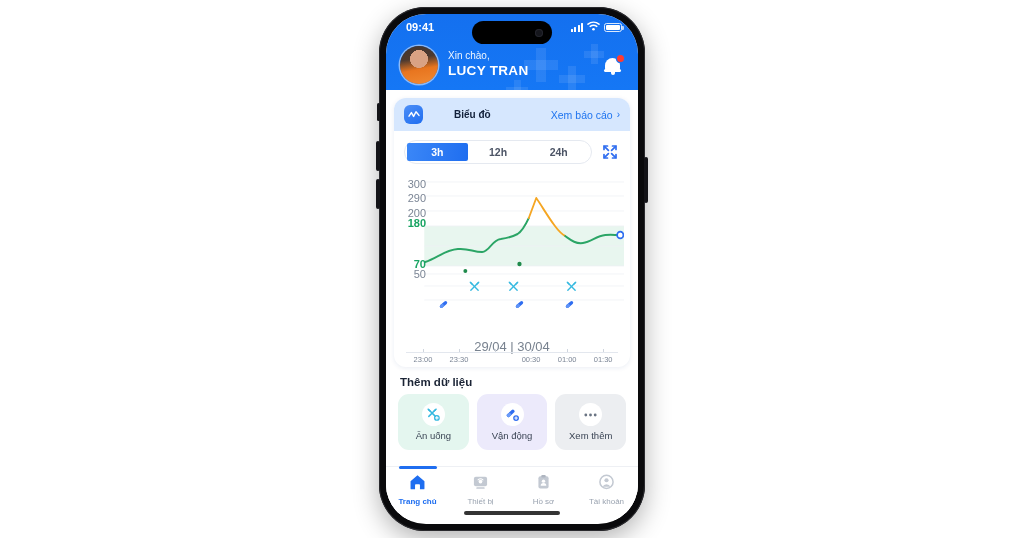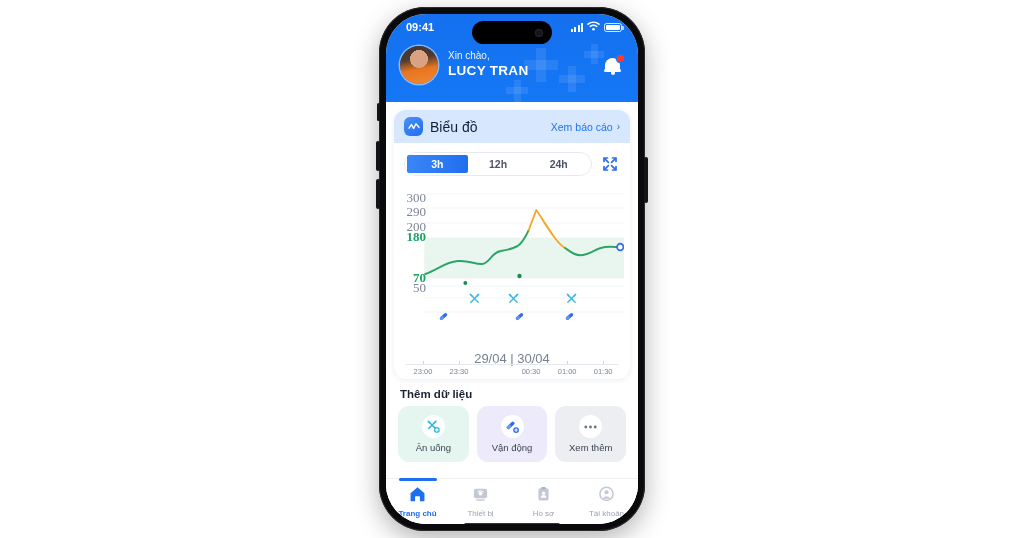--- a/index.html
+++ b/index.html
@@ -30,21 +30,21 @@
     position: absolute; background: #141418; border-radius: 2px;
   }
   .btn-silent { left: -2px; top: 96px; width: 3px; height: 18px; }
   .btn-volup  { left: -3px; top: 134px; width: 4px; height: 30px; }
   .btn-voldn  { left: -3px; top: 172px; width: 4px; height: 30px; }
   .btn-power  { right: -3px; top: 150px; width: 4px; height: 46px; }
 
   
   .header {
     position: relative;
-    height: 88px;
+    height: 76px;
     background: linear-gradient(180deg,#1470ef 0%,#1577f5 100%);
     overflow: hidden;
   }
   .cross-deco { position: absolute; background: rgba(255,255,255,.09); }
   .statusbar {
     position: relative; height: 26px;
     display: flex; align-items: center; justify-content: space-between;
     padding: 0 16px 0 20px;
     color: #fff; font-size: 11px; font-weight: bold;
   }
@@ -101,41 +101,41 @@
   }
   .card-head {
     background: #d6e7fe; display: flex; align-items: center;
     padding: 7px 10px; gap: 7px;
   }
   .chart-badge {
     width: 19px; height: 19px; border-radius: 6px;
     background: linear-gradient(145deg,#4d8ff7,#1f6df0);
     display: flex; align-items: center; justify-content: center; flex: 0 0 auto;
   }
-  .chart-title { font-size: 14px; font-weight: normal; color: #12203a; flex: 1; }
+  .chart-title { font-size: 10px; font-weight: bold; color: #12203a; flex: 1; margin-left: 24px; }
   .report-link { font-size: 10.5px; color: #1f74ef; display: flex; align-items: center; gap: 4px; }
   .chev { font-size: 10px; }
 
   .seg-row { display: flex; align-items: center; padding: 9px 10px 4px 10px; gap: 8px; }
   .segmented {
     flex: 1; display: flex; background: #fff; border: 1px solid #e5e9f0;
     border-radius: 16px; padding: 2px; height: 24px;
   }
   .seg {
     flex: 1; display: flex; align-items: center; justify-content: center;
     font-size: 10.5px; color: #4d5566; border-radius: 2px; font-weight: bold;
   }
   .seg.active { background: linear-gradient(100deg,#3b87f7,#1f6ef0); color: #fff; }
   .expand-btn { width: 20px; height: 20px; flex: 0 0 auto; position: relative; }
 
   .plot-wrap { position: relative; padding: 2px 6px 0 6px; }
   .plot { position: relative; width: 100%; height: 180px; }
 
   .y-labels { position: absolute; left: 0; top: 0; width: 26px; height: 104px; }
-  .y-lab { position: absolute; right: 0; font-size: 13px; color: #7b8595; font-family: Liberation Serif, serif; }
+  .y-lab { position: absolute; right: 0; font-size: 11px; color: #7b8595; }
   .y-lab.green { color: #19a463; font-weight: bold; }
 
   .axis-wrap { position: relative; margin: 2px 6px 0 6px; }
   .axis-line { height: 1px; background: #e3e7ee; position: relative; }
   .tick { position: absolute; top: -3px; width: 1px; height: 3px; background: #cfd5de; }
   .x-labels { position: relative; height: 14px; }
   .x-lab { position: absolute; top: 2px; font-size: 7.5px; color: #7b8595; transform: translateX(-50%); white-space: nowrap; }
   .x-lab.bold { color: #1b2435; font-weight: bold; margin-top: 12px; }
   .date-label {
     position: absolute; top: -13px; left: 50%; transform: translateX(-50%);

